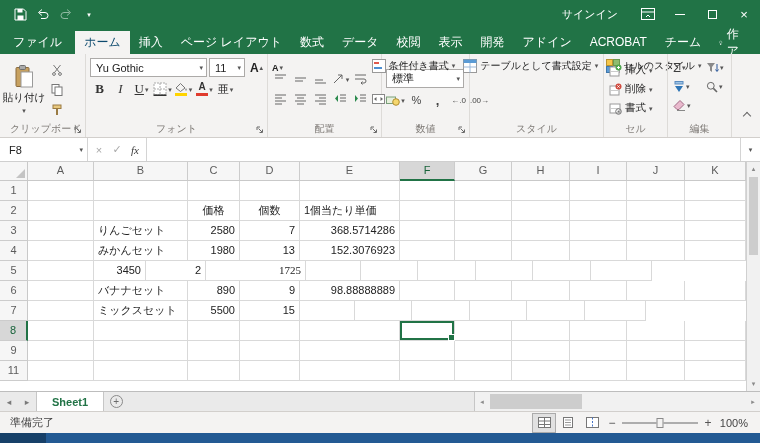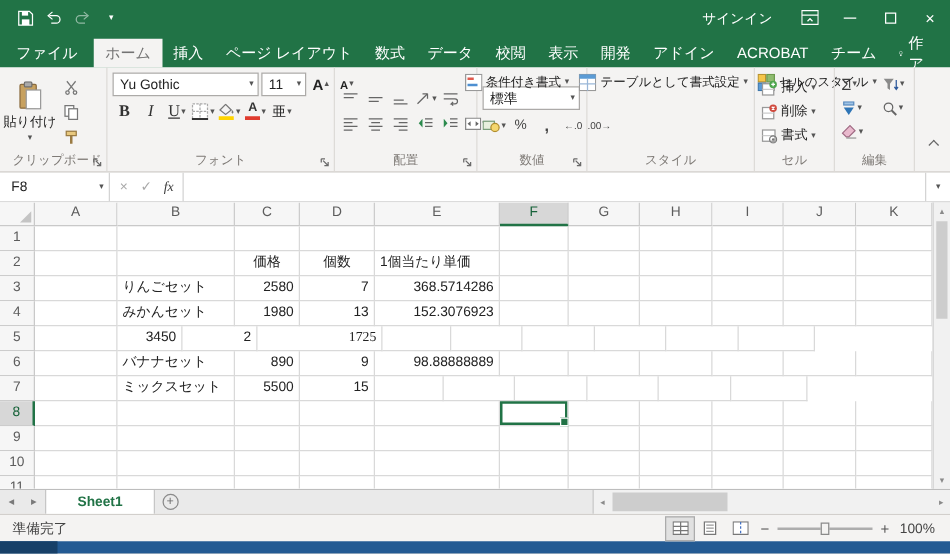--- a/index.html
+++ b/index.html
@@ -15,21 +15,21 @@
   .tctrl{margin-left:auto;display:flex;align-items:center;height:100%;z-index:2}
   .signin{font-size:11px;padding:0 14px;height:100%;display:flex;align-items:center}
   .wbtn{width:32px;height:100%;display:flex;align-items:center;justify-content:center;font-size:13px}
   .minline{width:10px;height:1px;background:#fff;display:inline-block}
   .maxbox{width:9px;height:9px;border:1px solid #fff;display:inline-block}
 
   
   .tabrow{height:26px;background:#217346;display:flex;align-items:flex-end;color:#fff}
   .rtab{padding:0 9px;height:23px;line-height:23px;font-size:12px;white-space:nowrap}
   .rtab.filetab{padding:0 13px}
-  .rtab.active{background:#f4f3f2;color:#737373}
+  .rtab.active{background:#f4f3f2;color:#0c4a6e}
   .tellme{display:flex;align-items:center;gap:4px;padding:0 9px;height:23px;font-size:12px}
   .share{margin-left:auto;display:flex;align-items:center;gap:4px;padding:0 13px;height:23px;font-size:12px}
 
   
   .ribbon{height:84px;background:#f4f3f2;border-bottom:1px solid #d2cfcc;display:flex;position:relative}
   .group{display:flex;flex-direction:column;border-right:1px solid #dddbd8;position:relative;padding:2px 1px 0}
   .gbody{flex:1;display:flex}
   .glabel{height:15px;font-size:10px;color:#7f7b77;text-align:center;line-height:13px;position:relative;padding:0 9px;white-space:nowrap}
   .launcher{position:absolute;right:1px;bottom:2px;width:10px;height:10px;display:flex;align-items:center;justify-content:center}
   .car{font-size:7px;color:#555;line-height:1}
@@ -79,21 +79,21 @@
   .cell.active{box-shadow:inset 0 0 0 2px #217346;position:relative;overflow:visible}
   .cell.active::after{content:"";position:absolute;right:-1px;bottom:-1px;width:5px;height:5px;background:#217346;border:1px solid #fff}
   .vscroll{width:14px;flex:none;background:#f1f1f1;border-left:1px solid #d0d0d0;display:flex;flex-direction:column}
   .varrow{height:14px;display:flex;align-items:center;justify-content:center;font-size:7px;color:#8a8a8a}
   .vtrack{flex:1;position:relative}
   .vthumb{position:absolute;top:1px;left:2px;right:2px;height:78px;background:#cdcdcd}
 
   
   .tabsrow{height:20px;background:#eaeaea;border-top:1px solid #bdbdbd;display:flex;align-items:stretch;font-size:11px}
   .snav{width:18px;display:flex;align-items:center;justify-content:center;color:#7a7a7a;font-size:9px}
-  .stab{background:#fff;color:#217346;font-weight:bold;padding:0 25px;display:flex;align-items:center;border-left:1px solid #c6c6c6;border-right:1px solid #c6c6c6}
+  .stab{background:#fff;color:#217346;font-weight:bold;padding:0 15px;display:flex;align-items:center;border-left:1px solid #c6c6c6;border-right:1px solid #c6c6c6}
   .addsheet{width:24px;display:flex;align-items:center;justify-content:center}
   .pluscirc{width:13px;height:13px;border:1px solid #8a8a8a;border-radius:50%;display:flex;align-items:center;justify-content:center;font-size:10px;color:#6a6a6a;line-height:1}
   .hscroll{margin-left:auto;width:286px;background:#f1f1f1;border-left:1px solid #c6c6c6;display:flex;align-items:stretch}
   .harrow{width:14px;display:flex;align-items:center;justify-content:center;font-size:7px;color:#8a8a8a}
   .htrack{flex:1;position:relative}
   .hthumb{position:absolute;left:1px;top:2px;bottom:2px;width:92px;background:#cdcdcd}
 
   
   .statusbar{height:22px;background:#f4f3f2;border-top:1px solid #d2cfcc;display:flex;align-items:center}
   .smode{padding-left:10px;color:#444}
@@ -681,34 +681,20 @@
             <div class="cell" style="width: 100px;"></div>
             <div class="cell active" style="width: 55px;"></div>
             <div class="cell" style="width: 57px;"></div>
             <div class="cell" style="width: 58px;"></div>
             <div class="cell" style="width: 57px;"></div>
             <div class="cell" style="width: 58px;"></div>
             <div class="cell" style="width: 61px;"></div>
           </div>
           <div class="grow">
             <div class="rowh">9</div>
-            <div class="cell" style="width: 66px;"></div>
-            <div class="cell" style="width: 94px;"></div>
-            <div class="cell" style="width: 52px;"></div>
-            <div class="cell" style="width: 60px;"></div>
-            <div class="cell" style="width: 100px;"></div>
-            <div class="cell" style="width: 55px;"></div>
-            <div class="cell" style="width: 57px;"></div>
-            <div class="cell" style="width: 58px;"></div>
-            <div class="cell" style="width: 57px;"></div>
-            <div class="cell" style="width: 58px;"></div>
-            <div class="cell" style="width: 61px;"></div>
-          </div>
-          <div class="grow">
-            <div class="rowh">10</div>
             <div class="cell" style="width: 66px;"></div>
             <div class="cell" style="width: 94px;"></div>
             <div class="cell" style="width: 52px;"></div>
             <div class="cell" style="width: 60px;"></div>
             <div class="cell" style="width: 100px;"></div>
             <div class="cell" style="width: 55px;"></div>
             <div class="cell" style="width: 57px;"></div>
             <div class="cell" style="width: 58px;"></div>
             <div class="cell" style="width: 57px;"></div>
             <div class="cell" style="width: 58px;"></div>

